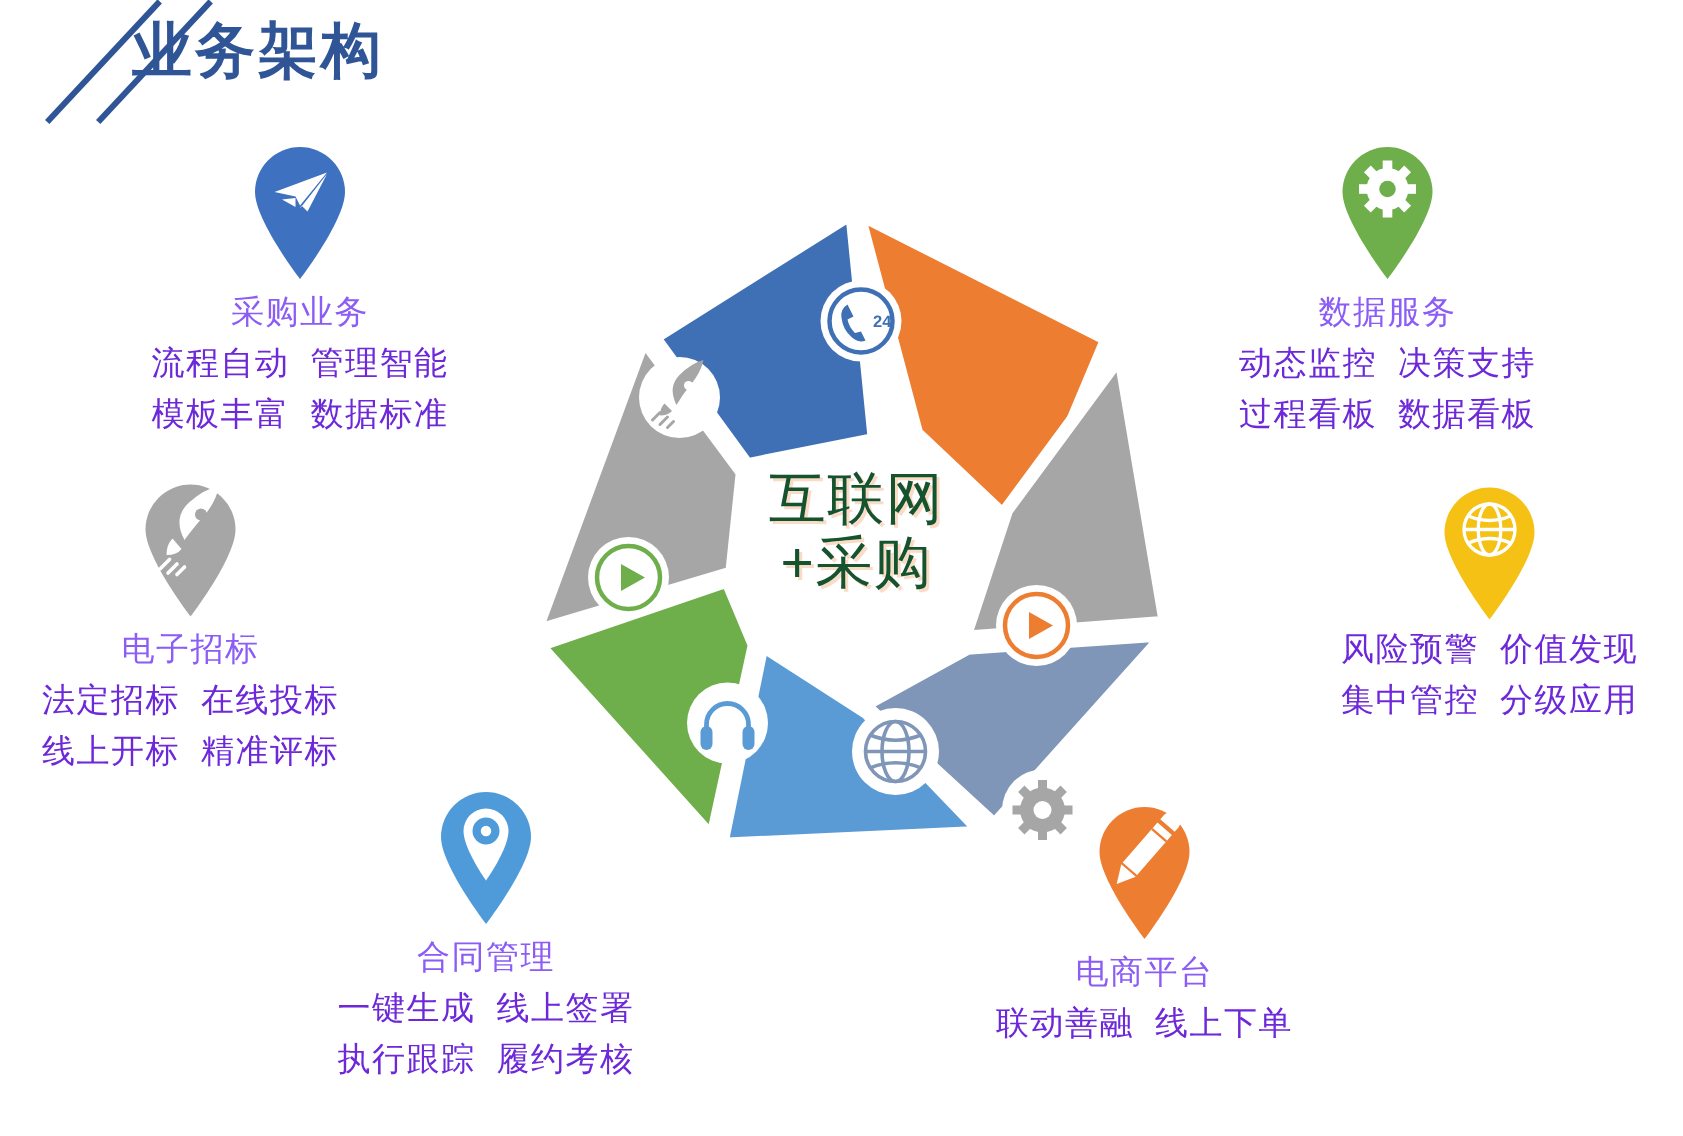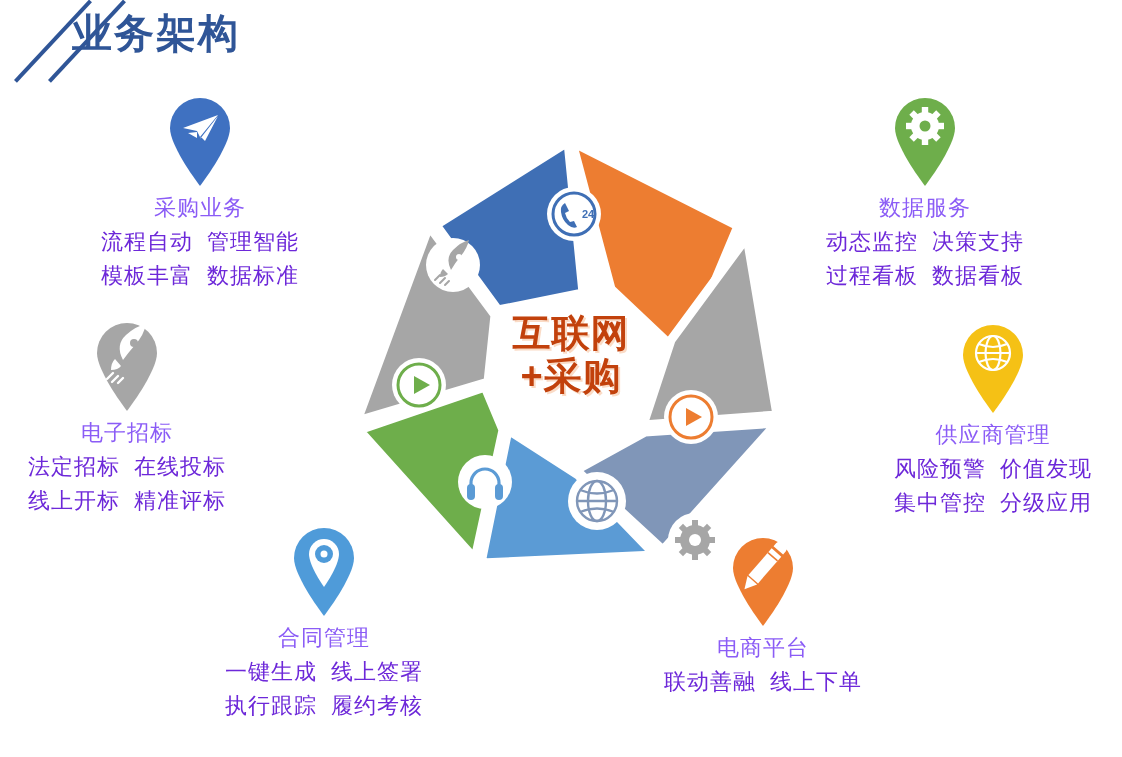--- a/index.html
+++ b/index.html
@@ -14,21 +14,21 @@
     position: relative;
     width: 1122px;
     height: 757px;
     background: #ffffff;
     overflow: hidden;
   }
 
   
   #header {
     position: absolute;
-    left: 0; top: 0;
+    left: 16px; top: 0;
     width: 1003px;
     height: 80px;
   }
   .deco-line {
     position: absolute;
     background: #2f5597;
     transform-origin: 0 0;
   }
   #deco-line-1 {
     left: 14px; top: 80px;
@@ -102,22 +102,22 @@
   #center-label {
     position: absolute;
     left: 486px;
     top: 312px;
     width: 170px;
     text-align: center;
     pointer-events: none;
   }
   #center-label .cl-line {
     font-size: 38px;
-    font-weight: bold;
-    color: #c2410c;
+    font-weight: normal;
+    color: #14532d;
     letter-spacing: 1px;
     line-height: 1.12;
     text-shadow: 2px 2px 0 rgba(237,125,49,0.28);
     white-space: nowrap;
   }
 </style>
 </head>
 <body>
 
 <div id="page">
@@ -343,21 +343,20 @@
         <path d="M 34 91 C 34 91 4 52 4 33 A 30 30 0 1 1 64 33 C 64 52 34 91 34 91 Z" fill="#f5c115"></path>
         <g stroke="#ffffff" fill="none" stroke-width="2.2">
           <circle cx="34" cy="31" r="17"></circle>
           <ellipse cx="34" cy="31" rx="7.5" ry="17"></ellipse>
           <line x1="17" y1="31" x2="51" y2="31"></line>
           <path d="M 20 22 q 14 6 28 0"></path>
           <path d="M 20 40 q 14 -6 28 0"></path>
         </g>
       </svg>
     </div>
-    <div class="pin-title">供应商管理</div>
     <div class="pin-line">
       <span>风险预警</span><span class="gap"></span><span>价值发现</span>
     </div>
     <div class="pin-line">
       <span>集中管控</span><span class="gap"></span><span>分级应用</span>
     </div>
   </div>
 
 </div>
 

